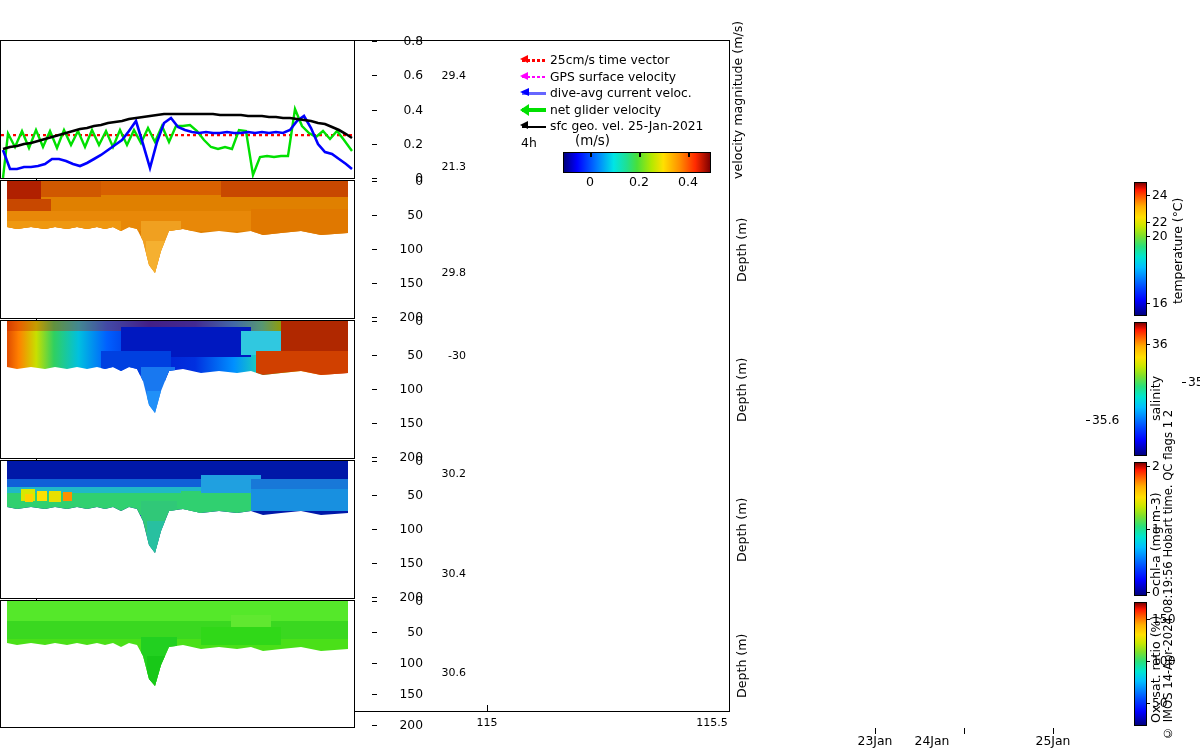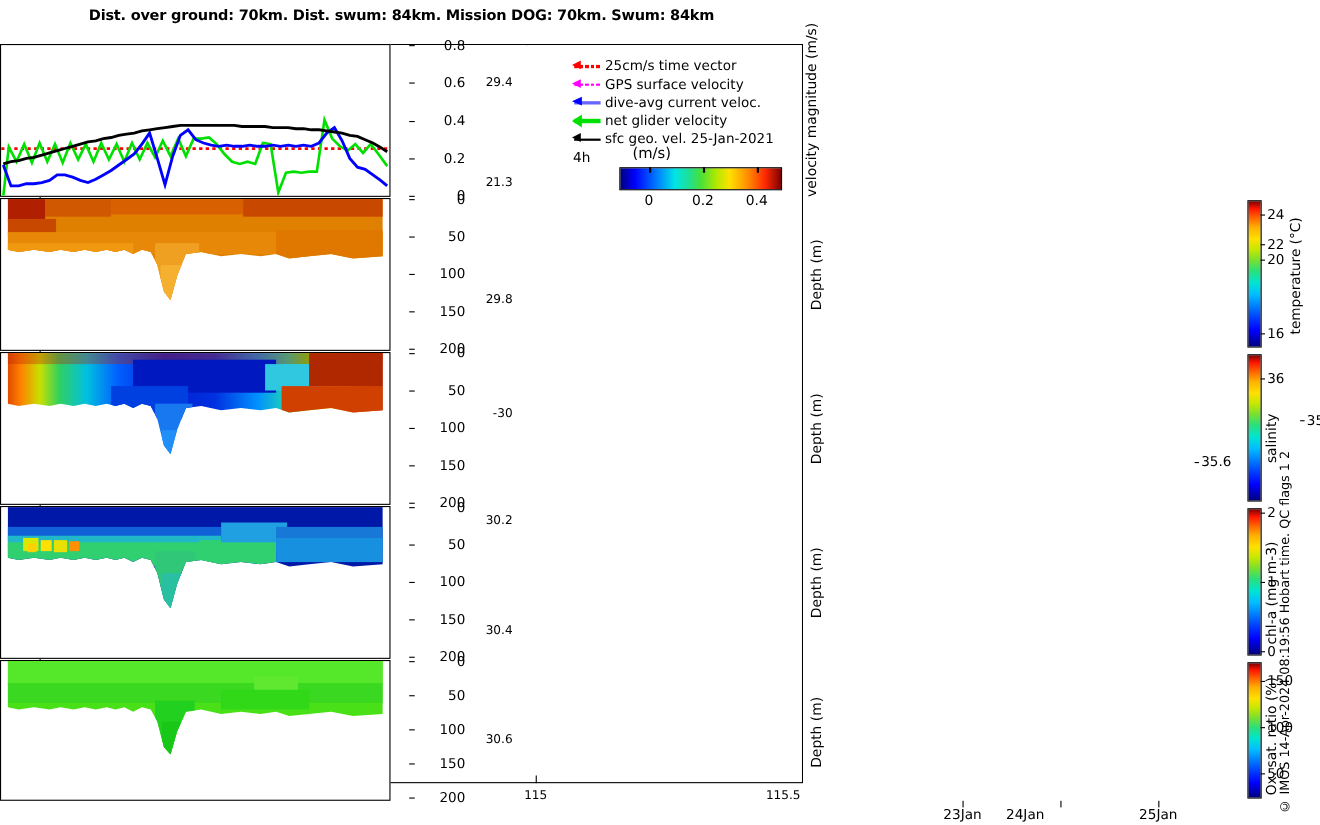--- a/index.html
+++ b/index.html
@@ -55,21 +55,20 @@
   #copyright{position:absolute;left:1175px;top:740px;font-size:11.6px;color:#000;
              writing-mode:vertical-rl;transform:rotate(180deg);transform-origin:left top;white-space:nowrap;}
 
   svg{display:block;}
 </style>
 </head>
 <body>
 <div id="root">
 
 <div class="title-wrap">
-  <div class="title-line">Dist. over ground: 70km. Dist. swum: 84km. Mission DOG: 70km. Swum: 84km</div>
 </div>
 
 <div id="map-panel">
   <div id="ocean"></div>
 
   <svg id="map-svg" width="692" height="670" viewBox="0 0 692 670">
 
     <path d="M 692,0 L 442,0 L 446,22 L 440,55 L 447,90 L 441,125 L 449,160 L 443,196
          L 452,232 L 446,268 L 455,300 L 449,332 L 458,365 L 452,398 L 461,428
          L 449,452 L 440,470 L 437,492 L 441,512 L 433,534 L 438,556 L 446,578
@@ -374,21 +373,21 @@
     <text x="438" y="540" font-family="DejaVu Sans, sans-serif" font-size="16" fill="#000" id="annot25">25</text>
   </svg>
 
   <div class="isobath-note" style="left:10px;top:648px;">isobaths: 0  200  1000m</div>
 </div>
 
 <div id="map-axes">
   <div class="axis-label ytick-label" style="top:75px;">29.4</div>
   <div class="axis-label ytick-label" style="top:166px;">21.3</div>
   <div class="axis-label ytick-label" style="top:272px;">29.8</div>
-  <div class="axis-label ytick-label" style="top:376px;">-30</div>
+  <div class="axis-label ytick-label" style="top:355px;">-30</div>
   <div class="axis-label ytick-label" style="top:473px;">30.2</div>
   <div class="axis-label ytick-label" style="top:573px;">30.4</div>
   <div class="axis-label ytick-label" style="top:672px;">30.6</div>
 
   <div class="tick-mark" style="left:30px;top:75px;width:6px;height:1.4px;"></div>
   <div class="tick-mark" style="left:30px;top:166px;width:6px;height:1.4px;"></div>
   <div class="tick-mark" style="left:30px;top:272px;width:6px;height:1.4px;"></div>
   <div class="tick-mark" style="left:30px;top:376px;width:6px;height:1.4px;"></div>
   <div class="tick-mark" style="left:30px;top:473px;width:6px;height:1.4px;"></div>
   <div class="tick-mark" style="left:30px;top:573px;width:6px;height:1.4px;"></div>

